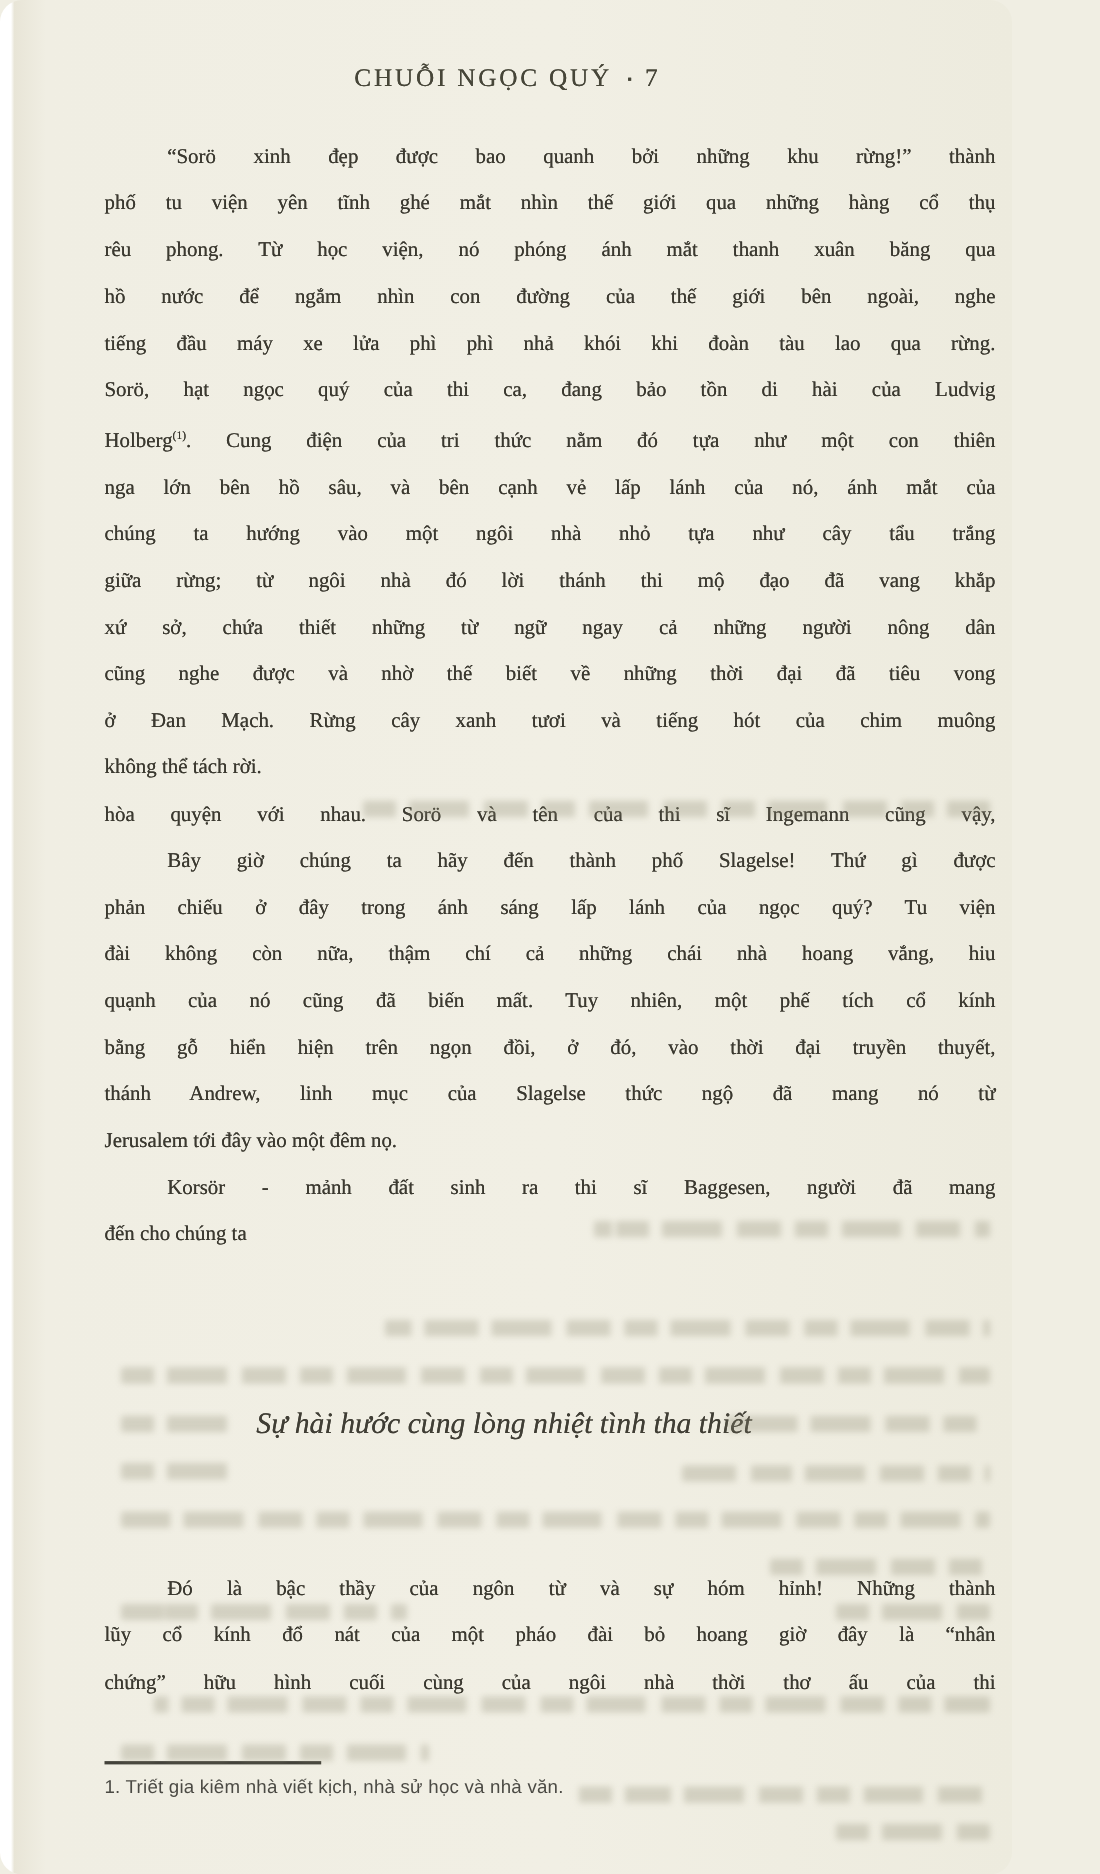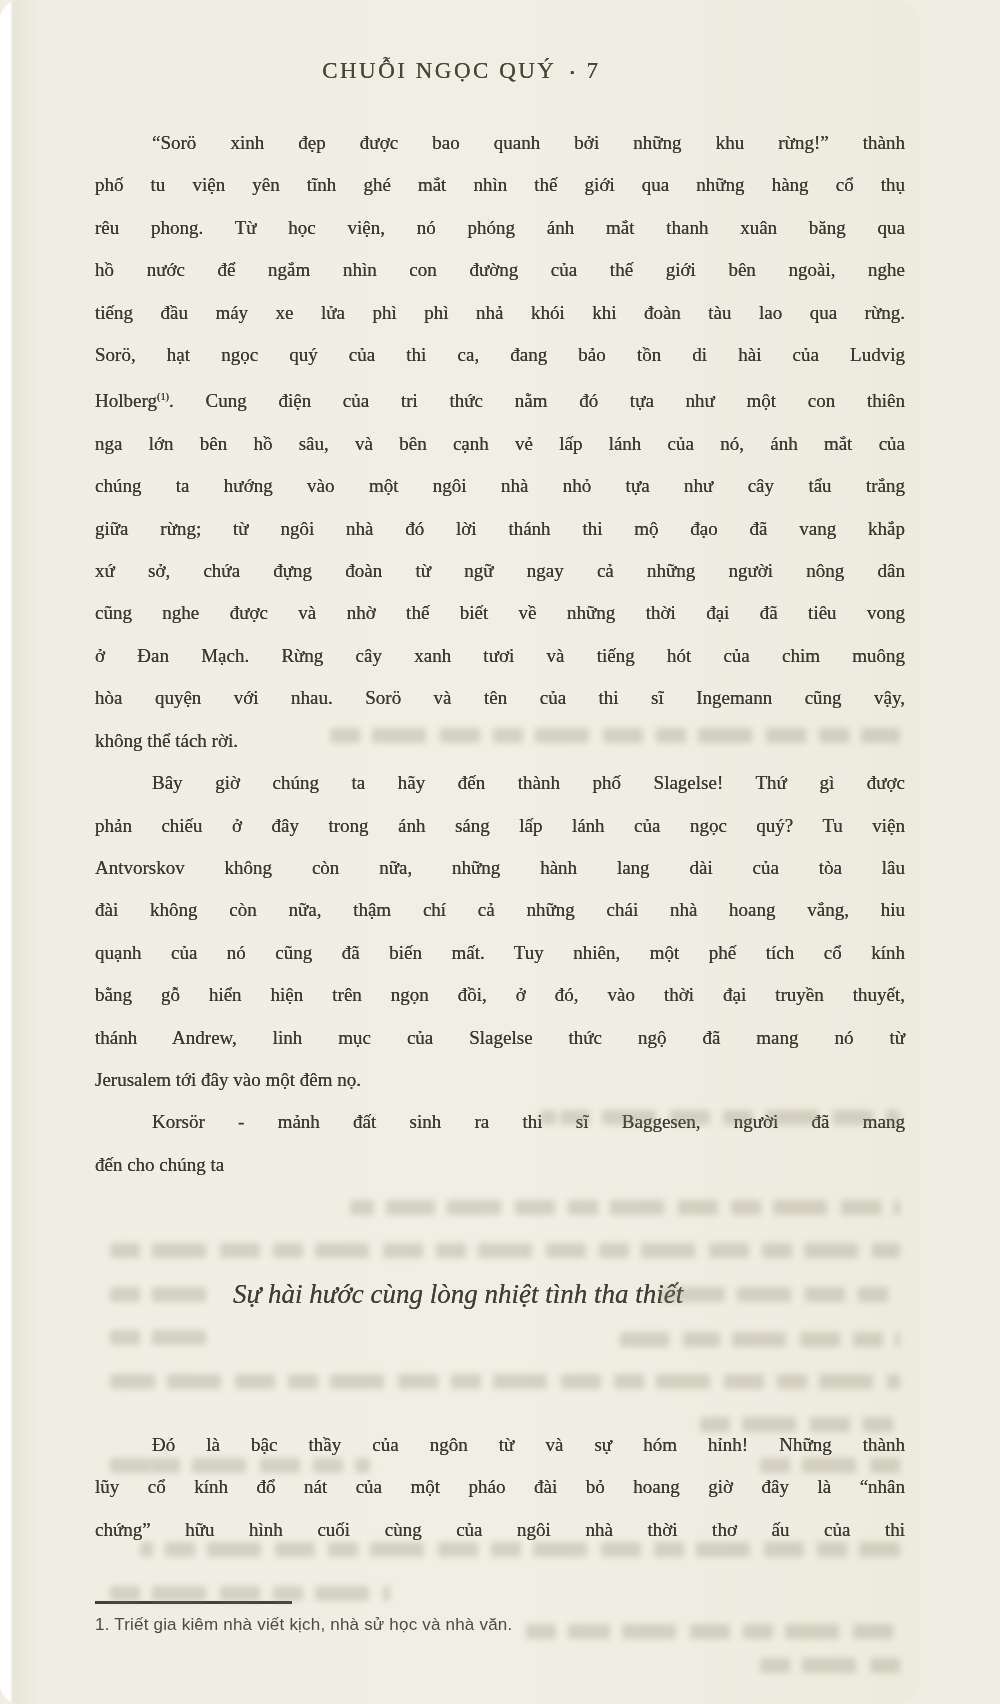--- a/index.html
+++ b/index.html
@@ -84,30 +84,29 @@
         <div class="bline indent">“Sorö xinh đẹp được bao quanh bởi những khu rừng!” thành</div>
         <div class="bline">phố tu viện yên tĩnh ghé mắt nhìn thế giới qua những hàng cổ thụ</div>
         <div class="bline">rêu phong. Từ học viện, nó phóng ánh mắt thanh xuân băng qua</div>
         <div class="bline">hồ nước để ngắm nhìn con đường của thế giới bên ngoài, nghe</div>
         <div class="bline">tiếng đầu máy xe lửa phì phì nhả khói khi đoàn tàu lao qua rừng.</div>
         <div class="bline">Sorö, hạt ngọc quý của thi ca, đang bảo tồn di hài của Ludvig</div>
         <div class="bline"><span>Holberg</span><span class="sup">(1)</span><span>. Cung điện của tri thức nằm đó tựa như một con thiên</span></div>
         <div class="bline">nga lớn bên hồ sâu, và bên cạnh vẻ lấp lánh của nó, ánh mắt của</div>
         <div class="bline">chúng ta hướng vào một ngôi nhà nhỏ tựa như cây tẩu trắng</div>
         <div class="bline">giữa rừng; từ ngôi nhà đó lời thánh thi mộ đạo đã vang khắp</div>
-        <div class="bline">xứ sở, chứa đựng đoàn từ ngữ ngay cả những người nông dân</div>
+        <div class="bline">xứ sở, chứa thiết những từ ngữ ngay cả những người nông dân</div>
         <div class="bline">cũng nghe được và nhờ thế biết về những thời đại đã tiêu vong</div>
         <div class="bline">ở Đan Mạch. Rừng cây xanh tươi và tiếng hót của chim muông</div>
+        <div class="bline lastline">không thể tách rời.</div>
         <div class="bline">hòa quyện với nhau. Sorö và tên của thi sĩ Ingemann cũng vậy,</div>
-        <div class="bline lastline">không thể tách rời.</div>
       </div>
     <div>
         <div class="bline indent">Bây giờ chúng ta hãy đến thành phố Slagelse! Thứ gì được</div>
         <div class="bline">phản chiếu ở đây trong ánh sáng lấp lánh của ngọc quý? Tu viện</div>
-        <div class="bline">Antvorskov không còn nữa, những hành lang dài của tòa lâu</div>
         <div class="bline">đài không còn nữa, thậm chí cả những chái nhà hoang vắng, hiu</div>
         <div class="bline">quạnh của nó cũng đã biến mất. Tuy nhiên, một phế tích cổ kính</div>
         <div class="bline">bằng gỗ hiển hiện trên ngọn đồi, ở đó, vào thời đại truyền thuyết,</div>
         <div class="bline">thánh Andrew, linh mục của Slagelse thức ngộ đã mang nó từ</div>
         <div class="bline lastline">Jerusalem tới đây vào một đêm nọ.</div>
       </div>
     <div>
         <div class="bline indent">Korsör - mảnh đất sinh ra thi sĩ Baggesen, người đã mang</div>
         <div class="bline lastline">đến cho chúng ta</div>
       </div>

